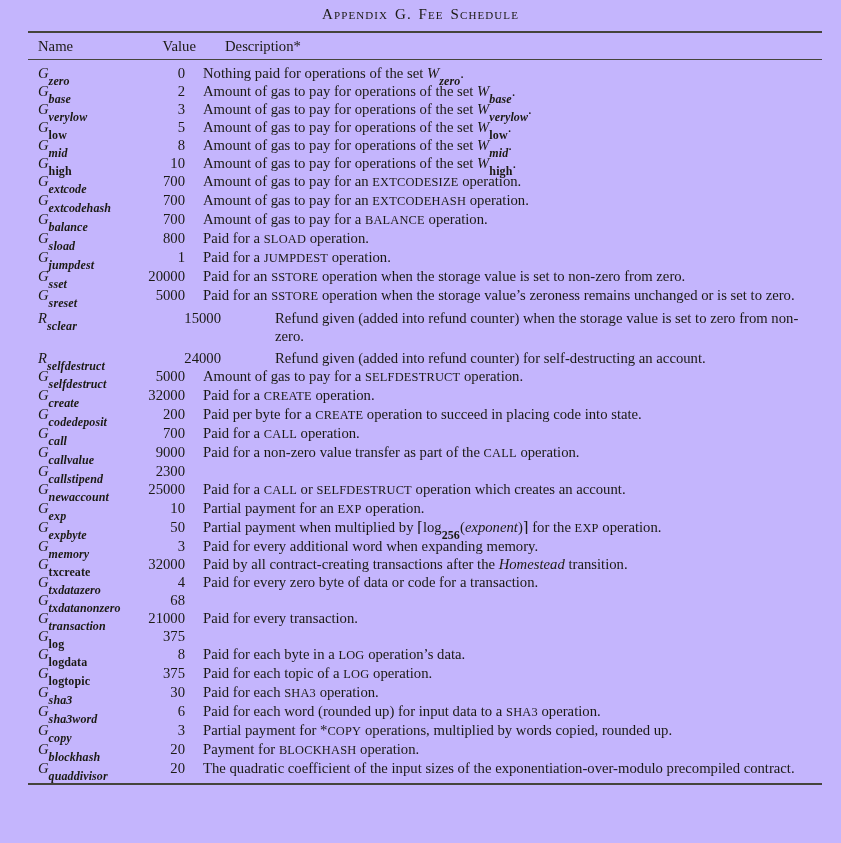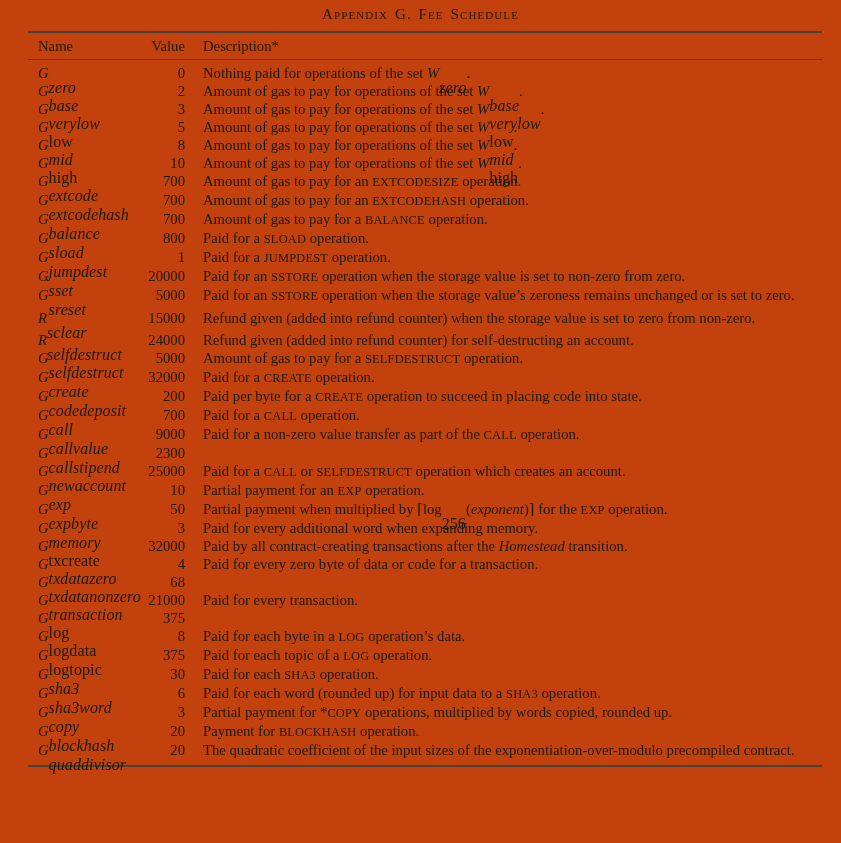--- a/index.html
+++ b/index.html
@@ -4,21 +4,21 @@
 <style>
   html, body {
     margin: 0;
     padding: 0;
     background: #fdf6e3;
   }
   .page {
     position: relative;
     width: 841px;
     height: 843px;
-    background: #c2410c;
+    background: #c4b5fd;
     color: #1b1a14;
     font-family: "Liberation Serif", "DejaVu Serif", serif;
     overflow: hidden;
     box-sizing: border-box;
   }
   .title {
     margin: 0;
     padding-top: 6px;
     text-align: center;
     font-size: 15px;
@@ -40,37 +40,39 @@
   .thead, .row {
     display: grid;
     grid-template-columns: 112px 45px 1fr;
     font-size: 14.7px;
     line-height: 18px;
   }
   .thead {
     border-top: 2px solid #45443c;
     border-bottom: 1.6px solid #45443c;
     padding: 4px 0;
+    gap: 11px;
   }
   .tbody {
     padding: 4px 0 6px 0;
     border-bottom: 2px solid #45443c;
   }
   .col-name { padding-left: 10px; }
   .col-value { text-align: right; }
   .col-desc { padding-left: 18px; }
-  .row.gap-before { margin-top: 4px; }
+  .row.gap-before { margin-top: 4px; gap: 36px; }
   i { font-style: italic; }
   sub {
-    font-size: 16px;
+    font-size: 12px;
     line-height: 0;            
     vertical-align: baseline;
     position: relative;
-    top: 15px;
+    top: 7px;
     letter-spacing: 0.1px;
+    font-weight: bold;
   }
   sub.msub { font-style: italic; }
   sub.rsub { font-style: normal; }
   .sc {                         
     font-size: 12.4px;
     letter-spacing: 0.2px;
   }
 </style>
 </head>
 <body>

